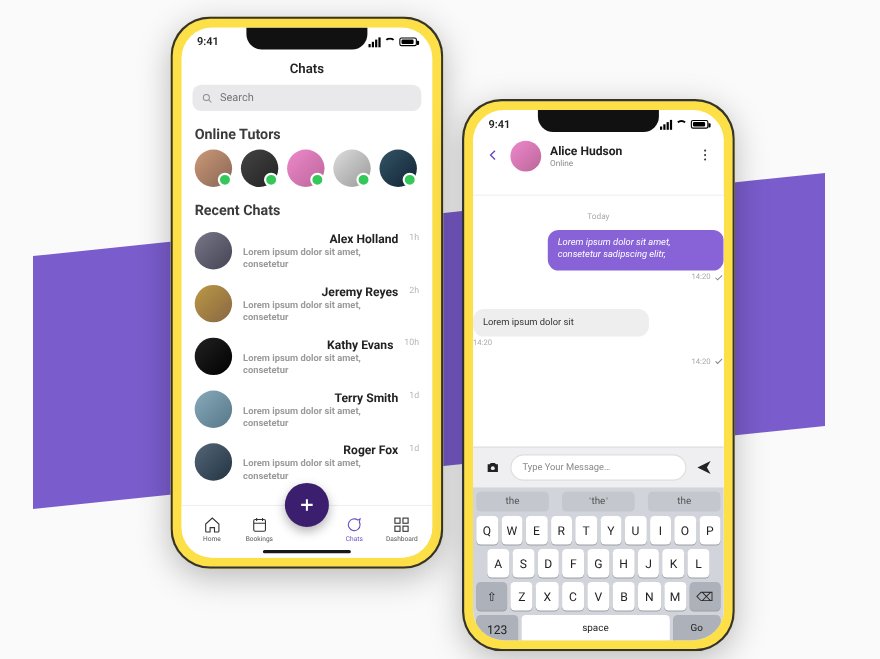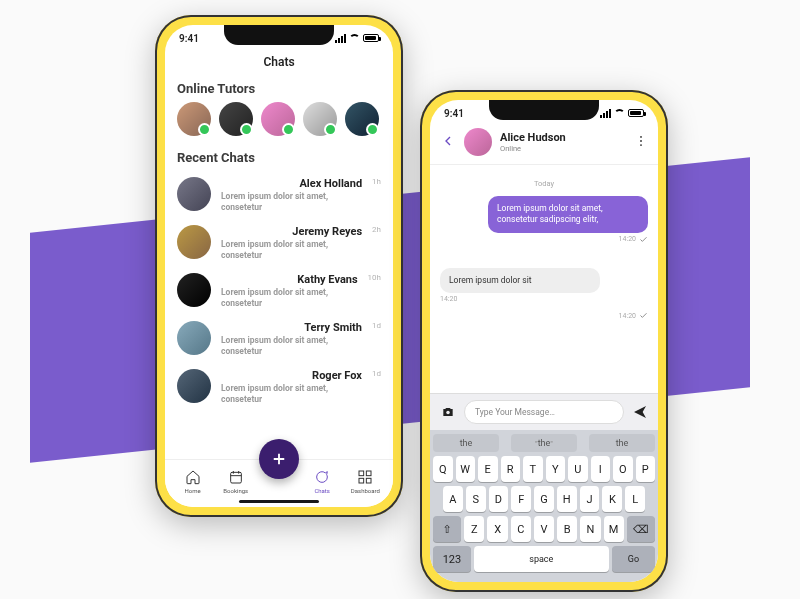--- a/index.html
+++ b/index.html
@@ -122,34 +122,34 @@
   .tab svg { width:16px; height:16px; stroke:#333; fill:none; stroke-width:1.5; }
   .tab.active { color:#6b4cc3; }
   .tab.active svg { stroke:#6b4cc3; }
   .tab.spacer { visibility:hidden; }
 
   .home-ind { position:absolute; bottom:4px; left:50%; transform:translateX(-50%); width:80px; height:3px; background:#000; border-radius:3px; opacity:.9; }
 
   
   .chat-header {
     display:flex; align-items:center; gap:8px;
-    padding: 2px 10px 8px;
+    padding: 2px 10px 21px;
     border-bottom:1px solid #eee;
   }
   .back-btn svg { width:16px;height:16px; stroke:#6b4cc3; stroke-width:2; fill:none; }
   .hdr-av { width:28px;height:28px;border-radius:50%; }
   .hdr-name { font-weight:700; font-size:11px; }
   .hdr-status { font-size:7.5px; color:#888; }
   .more-btn { margin-left:auto; }
   .more-btn svg { width:14px;height:14px; fill:#333; }
 
-  .thread { padding: 10px 10px; height: 228px; overflow:hidden; background:#fff; }
+  .thread { padding: 10px 0; height: 228px; overflow:hidden; background:#fff; }
   .day-div { text-align:center; font-size:7.5px; color:#aaa; padding:4px 0 8px; }
   .msg { max-width:160px; padding:7px 9px; border-radius:10px; font-size:8.5px; line-height:1.35; margin-bottom:2px; }
-  .msg.sent { background:#8863d7; color:#fff; margin-left:auto; }
+  .msg.sent { background:#8863d7; color:#fff; margin-left:auto;font-style:italic; }
   .msg.recv { background:#eee; color:#333;margin-top:24px; }
   .msg-meta { font-size:7px; color:#aaa; margin-bottom:8px; display:flex; align-items:center; gap:3px; }
   .msg-meta.right { justify-content:flex-end; }
   .tick { width:9px; height:9px; }
 
   .composer {
     display:flex; align-items:center; gap:8px;
     padding:6px 10px;
     background:#efeff2;
     border-top:1px solid #ddd;
@@ -201,20 +201,27 @@
             <i></i>
             <i></i>
           </span>
         <span class="wifi-ic"></span>
         <span class="batt-ic"></span>
       </div>
     </div>
 
     <div class="p-title">Chats</div>
 
+    <div class="search">
+      <svg viewBox="0 0 24 24" fill="none" stroke-width="2">
+          <circle cx="10" cy="10" r="6"></circle>
+          <line x1="15" y1="15" x2="20" y2="20"></line>
+        </svg>
+      <input placeholder="Search" style="">
+    </div>
 
     <div class="sect-h">Online Tutors</div>
     <div class="tutors">
       <div class="tutor">
           <div class="avatar a1"></div>
         </div>
       <div class="tutor">
           <div class="avatar a2"></div>
         </div>
       <div class="tutor">

